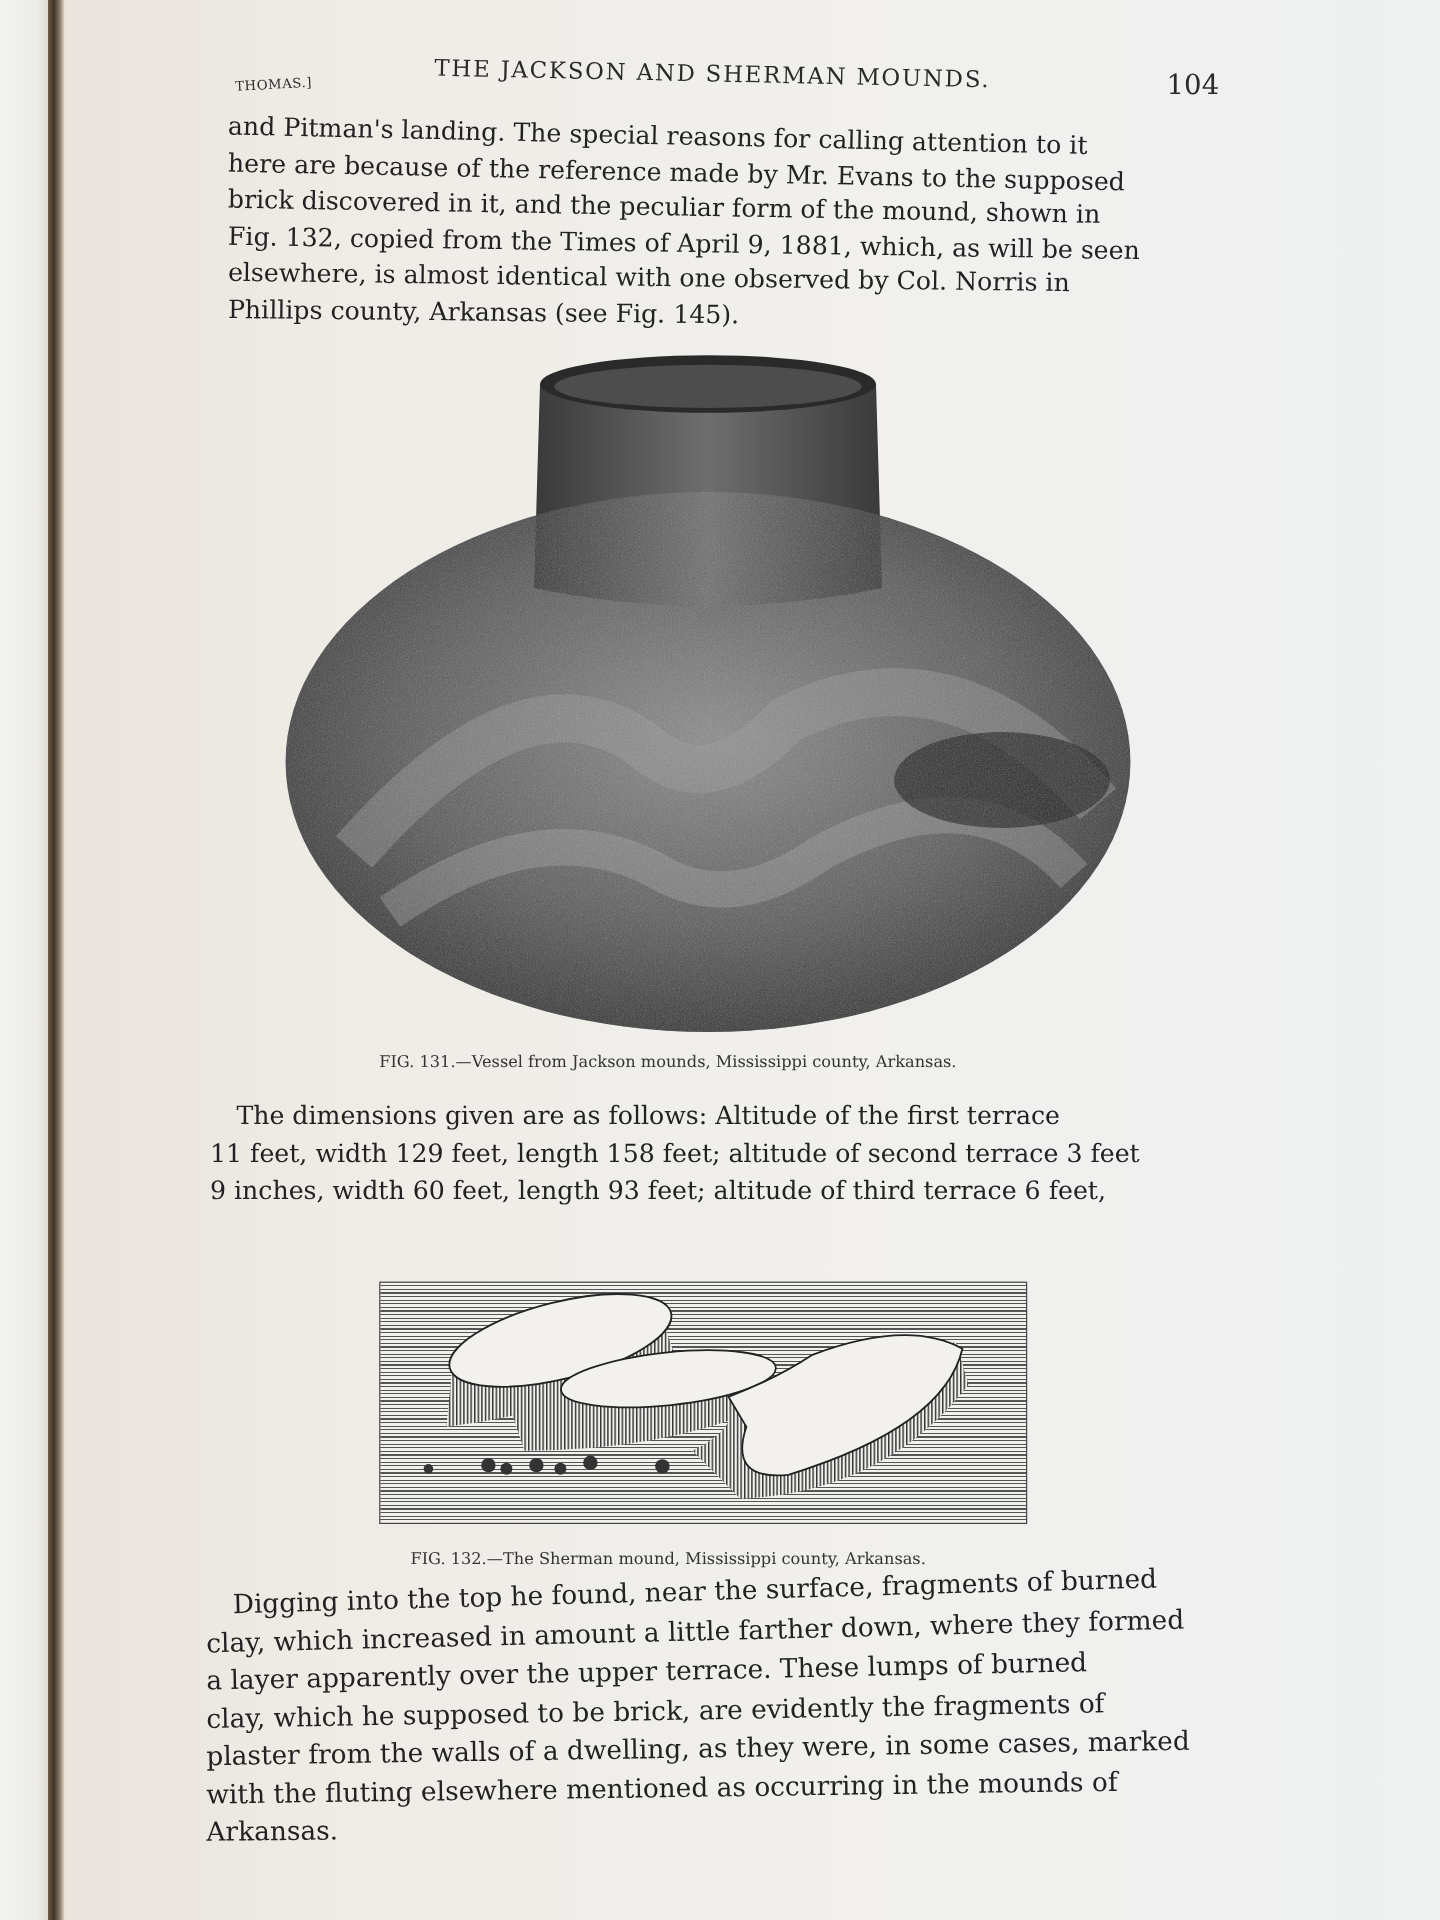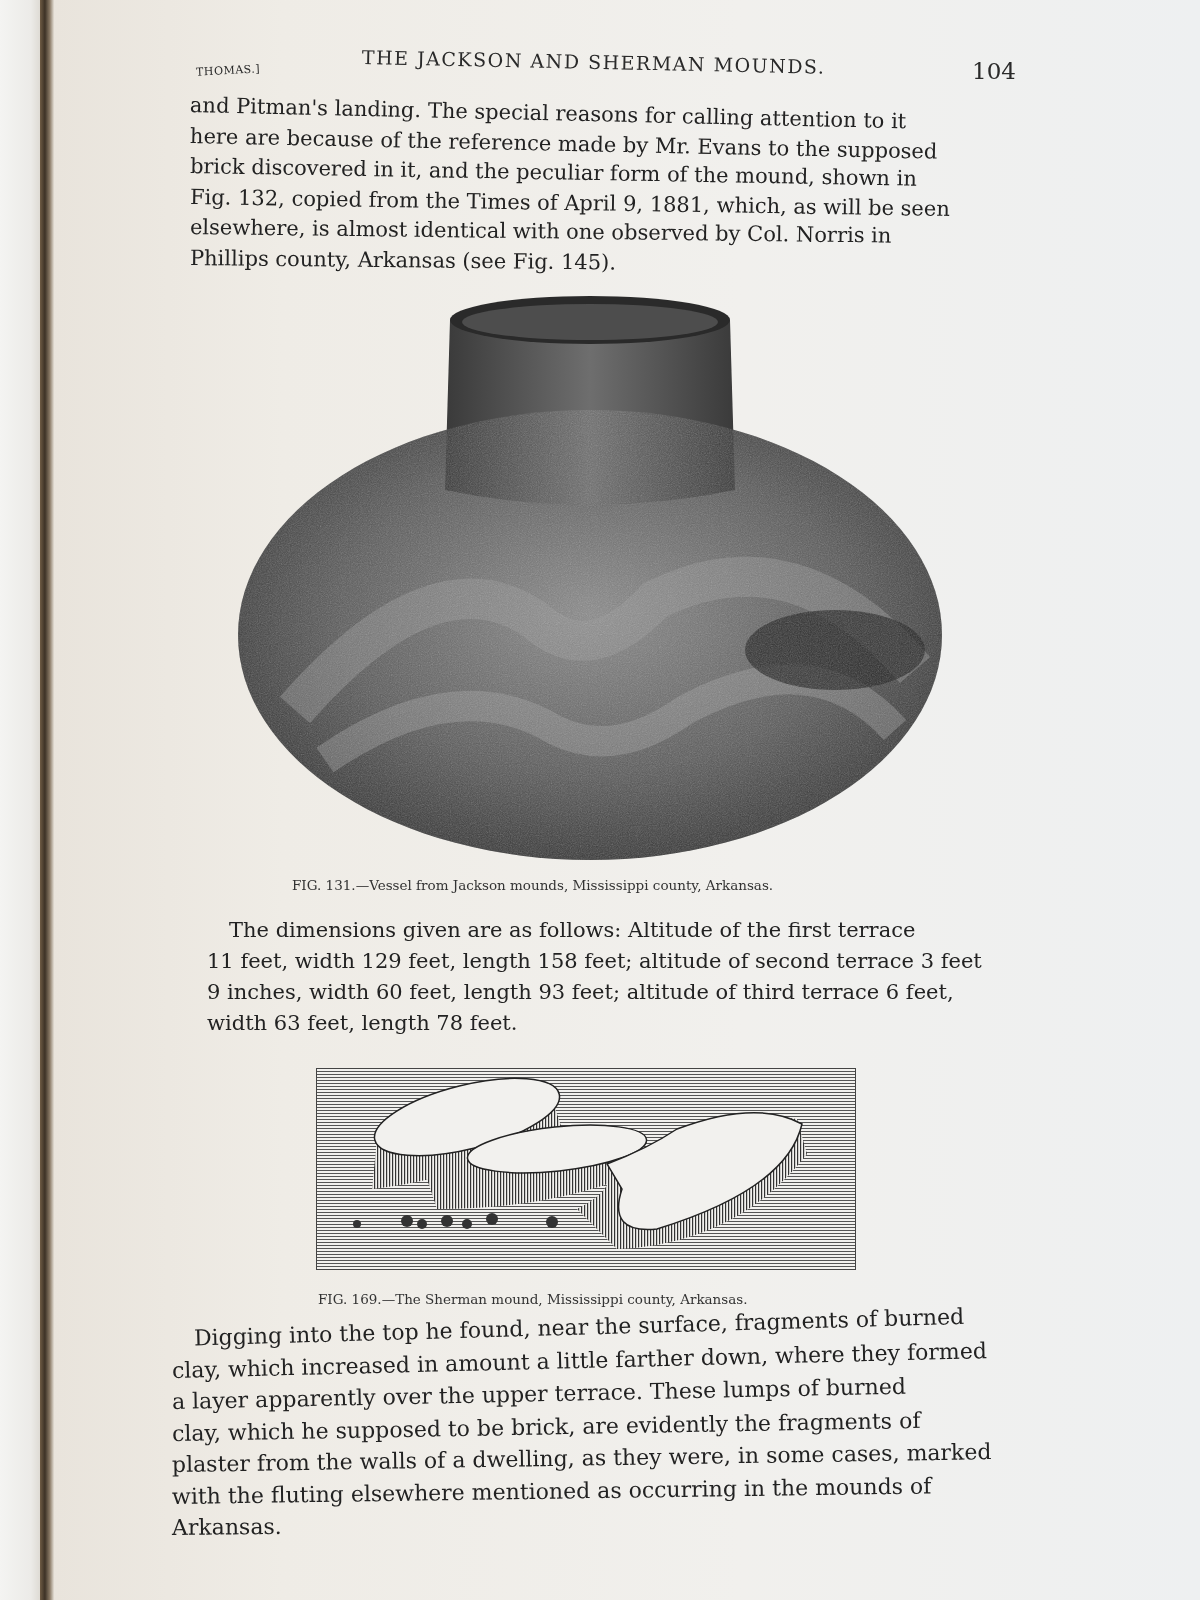--- a/index.html
+++ b/index.html
@@ -39,25 +39,25 @@
   .p1 .line:nth-child(2){ transform:rotate(1.2deg); transform-origin:left; }
   .p1 .line:nth-child(3){ transform:rotate(1.0deg); transform-origin:left; }
   .p1 .line:nth-child(4){ transform:rotate(0.9deg); transform-origin:left; }
   .p1 .line:nth-child(5){ transform:rotate(0.7deg); transform-origin:left; }
   .p1 .line:nth-child(6){ transform:rotate(0.6deg); transform-origin:left; }
 
   .vessel {
     position:absolute; left:235px; top:290px; width:710px; height:575px;
   }
   .caption {
-    position:absolute; font-size:13.5px; color:#333; white-space:nowrap;
+    position:absolute; font-size:13.5px; color:#333; white-space:nowrap;margin-left:24px;
   }
   .cap1 { left:292px; top:877px; }
   .cap2 { left:318px; top:1291px; }
-  .p2 { left:175px; top:915px; width:830px; font-size:21px; line-height:31px;margin-left:32px; }
+  .p2 { left:175px; top:915px; width:830px; font-size:21px; line-height:31px; }
   .p2 .line:nth-child(1){ padding-left:22px; }
   .mound {
     position:absolute; left:316px; top:1068px; width:538px; height:200px;
     border:1px solid #444;
     background:repeating-linear-gradient(0deg,#f2f1ee 0px,#f2f1ee 2px,#555 2px,#555 3px);
     overflow:hidden;
   }
   .p3 { left:172px; top:1323px; width:830px; font-size:22px; line-height:31.5px; }
   .p3 .line:nth-child(1){ padding-left:22px; transform:rotate(-1.6deg); transform-origin:left; }
   .p3 .line:nth-child(2){ transform:rotate(-1.4deg); transform-origin:left; }
@@ -116,21 +116,20 @@
   <ellipse cx="600" cy="360" rx="90" ry="40" fill="#1e1e1e" opacity="0.7"></ellipse>
   <ellipse cx="355" cy="345" rx="352" ry="225" fill="#777" filter="url(#grain)" opacity="0.35"></ellipse>
 </svg>
 
 <div class="caption cap1">FIG. 131.—Vessel from Jackson mounds, Mississippi county, Arkansas.</div>
 
 <div class="para p2">
   <span class="line">The dimensions given are as follows: Altitude of the first terrace</span>
   <span class="line">11 feet, width 129 feet, length 158 feet; altitude of second terrace 3 feet</span>
   <span class="line">9 inches, width 60 feet, length 93 feet; altitude of third terrace 6 feet,</span>
-  <span class="line">width 63 feet, length 78 feet.</span>
 </div>
 
 <div class="mound">
   <svg width="538" height="200" viewBox="0 0 538 200">
     <defs>
       <pattern id="vh" width="3" height="6" patternUnits="userSpaceOnUse">
         <rect width="3" height="6" fill="#f2f1ee"></rect>
         <rect width="1.2" height="6" fill="#333"></rect>
       </pattern>
     </defs>
@@ -145,21 +144,21 @@
         <circle cx="90" cy="152" r="6"></circle>
         <circle cx="105" cy="155" r="5"></circle>
       <circle cx="130" cy="152" r="6"></circle>
         <circle cx="150" cy="155" r="5"></circle>
         <circle cx="175" cy="150" r="6"></circle>
       <circle cx="235" cy="153" r="6"></circle>
     </g>
   </svg>
 </div>
 
-<div class="caption cap2">FIG. 169.—The Sherman mound, Mississippi county, Arkansas.</div>
+<div class="caption cap2">FIG. 132.—The Sherman mound, Mississippi county, Arkansas.</div>
 
 <div class="para p3">
   <span class="line">Digging into the top he found, near the surface, fragments of burned</span>
   <span class="line">clay, which increased in amount a little farther down, where they formed</span>
   <span class="line">a layer apparently over the upper terrace.  These lumps of burned</span>
   <span class="line">clay, which he supposed to be brick, are evidently the fragments of</span>
   <span class="line">plaster from the walls of a dwelling, as they were, in some cases, marked</span>
   <span class="line">with the fluting elsewhere mentioned as occurring in the mounds of</span>
   <span class="line">Arkansas.</span>
 </div>

